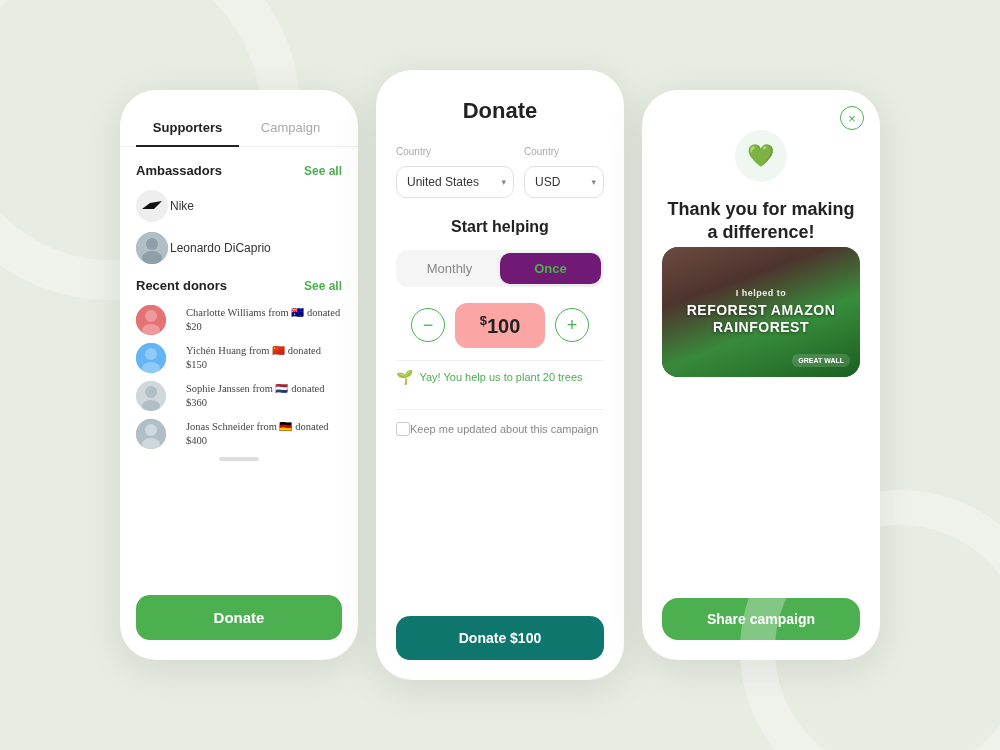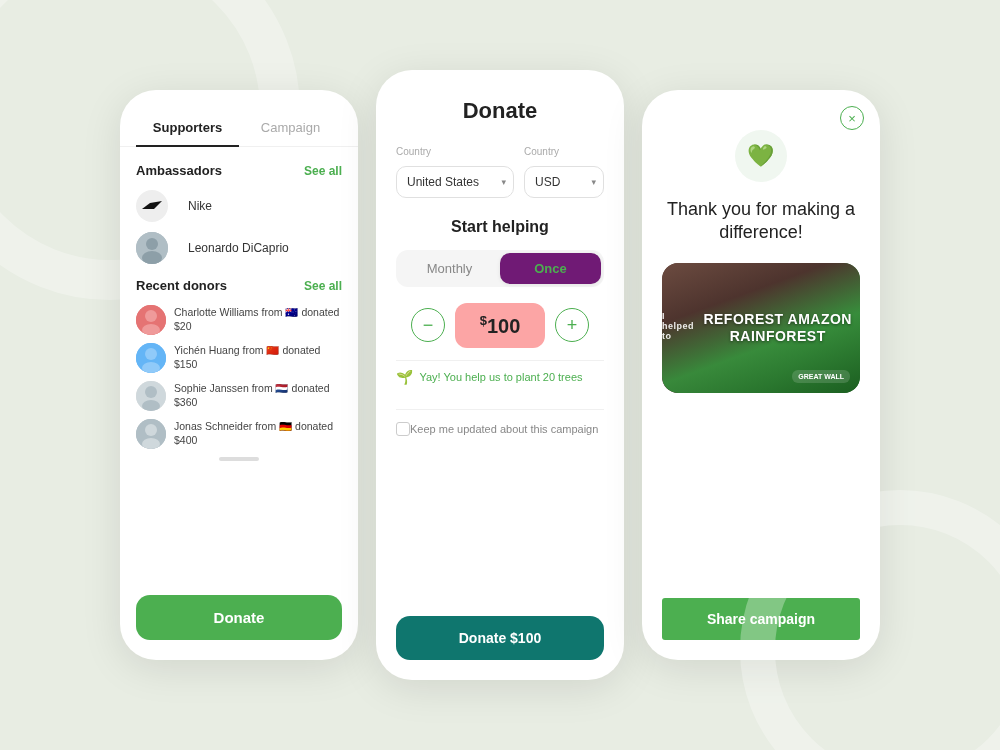--- a/index.html
+++ b/index.html
@@ -93,21 +93,21 @@
     .see-all {
       font-size: 12px;
       color: #4caf50;
       font-weight: 600;
       cursor: pointer;
     }
 
     .ambassador-item {
       display: flex;
       align-items: center;
-      gap: 20px;
+      gap: 2px;
       margin-bottom: 10px;
     }
     .avatar-small {
       width: 32px; height: 32px;
       border-radius: 50%;
       background: #eee;
       overflow: hidden;
       display: flex; align-items: center; justify-content: center;
       font-size: 10px;
       color: #666;
@@ -122,22 +122,23 @@
     
     .nike-logo {
       width: 20px; height: 10px;
       background: #111;
       clip-path: polygon(0% 80%, 40% 20%, 100% 0%, 60% 80%);
     }
 
     .donor-item {
       display: flex;
       align-items: center;
-      gap: 8px;
+      gap: 20px;
       margin-bottom: 8px;
+      font-family: Liberation Serif, serif;
     }
     .donor-avatar {
       width: 30px; height: 30px;
       border-radius: 50%;
       flex-shrink: 0;
       overflow: hidden;
     }
     .donor-text {
       font-size: 10.5px;
       color: #444;
@@ -369,25 +370,25 @@
       border-radius: 50%;
       background: #f0f7f0;
       display: flex; align-items: center; justify-content: center;
       font-size: 22px;
       margin-bottom: 16px;
       margin-top: 20px;
     }
 
     .thankyou-title {
       font-size: 18px;
-      font-weight: 400;
+      font-weight: 700;
       color: #222;
       text-align: center;
       line-height: 1.3;
-      margin-bottom: 18px;
+      margin-bottom: 2px;
     }
 
     .forest-image {
       width: 100%;
       height: 130px;
       border-radius: 16px;
       background: linear-gradient(135deg, #5d4037 0%, #3e2723 40%, #2e7d32 70%, #1b5e20 100%);
       position: relative;
       overflow: hidden;
       margin-bottom: 16px;
@@ -428,21 +429,21 @@
       color: #555;
       text-align: center;
       margin-bottom: 16px;
       font-weight: 500;
     }
 
     .share-btn {
       background: #4caf50;
       color: #fff;
       border: none;
-      border-radius: 3px;
+      border-radius: 16px;
       width: 100%;
       padding: 13px;
       font-size: 14px;
       font-weight: 700;
       cursor: pointer;
       margin-top: auto;
     }
 
     
     .av-red { background: #e57373; }
@@ -612,21 +613,21 @@
 
   <div class="heart-circle">
     <span>💚</span>
   </div>
 
   <h2 class="thankyou-title">Thank you for making a difference!</h2>
 
   <div class="forest-image">
 
     <div style="position:absolute;inset:0;background:linear-gradient(160deg,#6d4c41 0%,#4e342e 30%,#388e3c 60%,#1b5e20 100%);border-radius:16px;opacity:0.95;"></div>
-    <div style="position:absolute;inset:0;display:flex;flex-direction:row;align-items:center;justify-content:center;z-index:1;">
+    <div style="position:absolute;inset:0;display:flex;flex-direction:column;align-items:center;justify-content:center;z-index:1;">
       <span class="forest-overlay-text">I helped to</span>
       <span class="forest-main-text">REFOREST AMAZON RAINFOREST</span>
     </div>
     <div class="forest-logo">GREAT WALL</div>
   </div>
 
 
   <button class="share-btn">Share campaign</button>
 </div>
 

